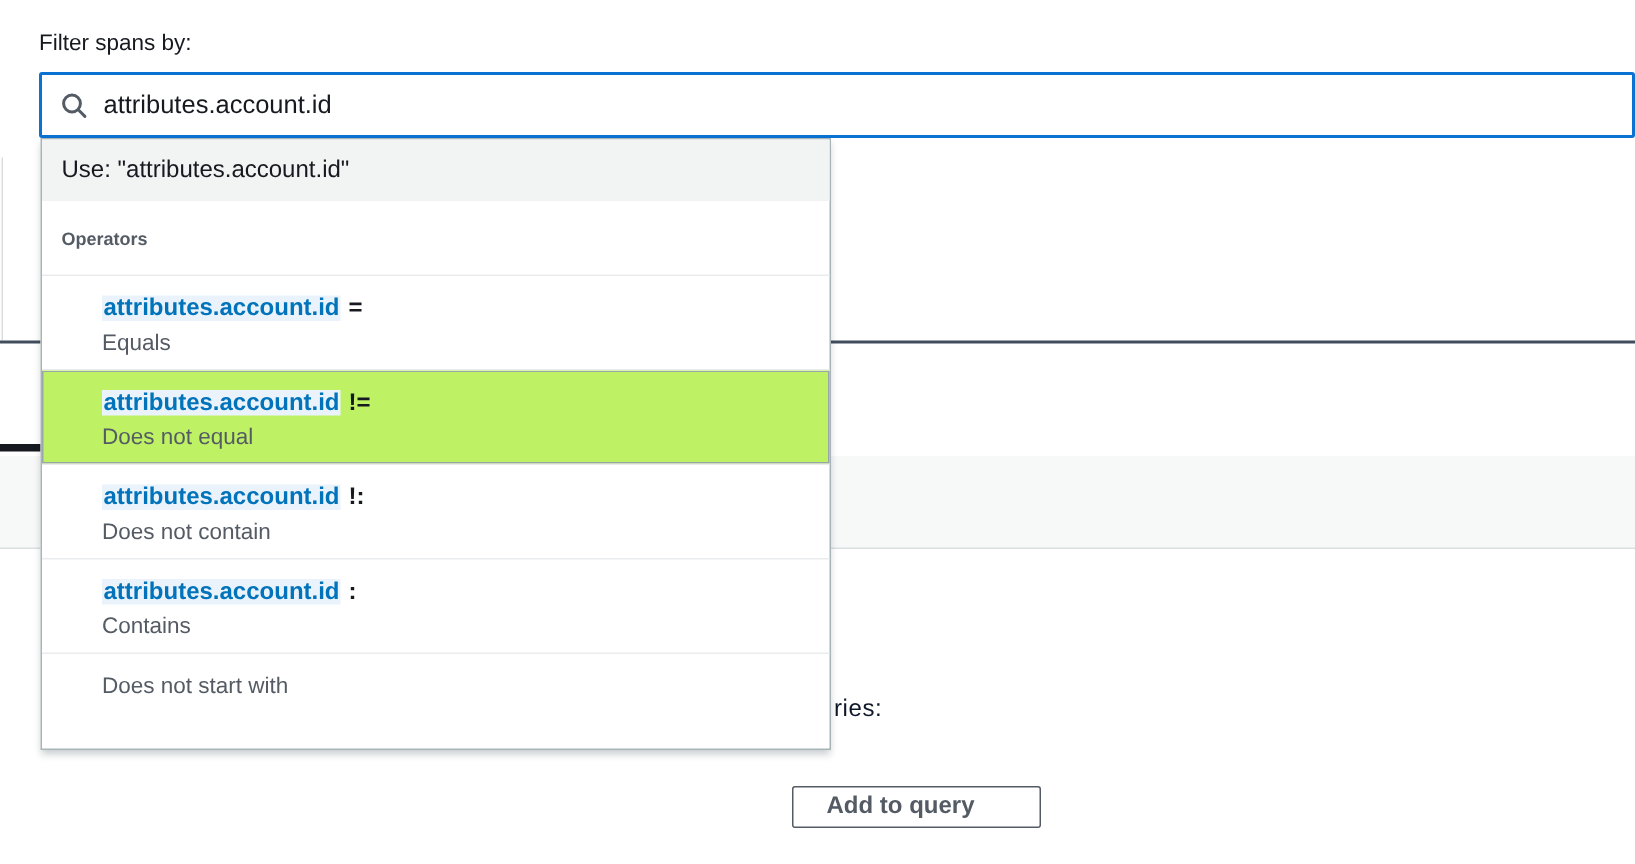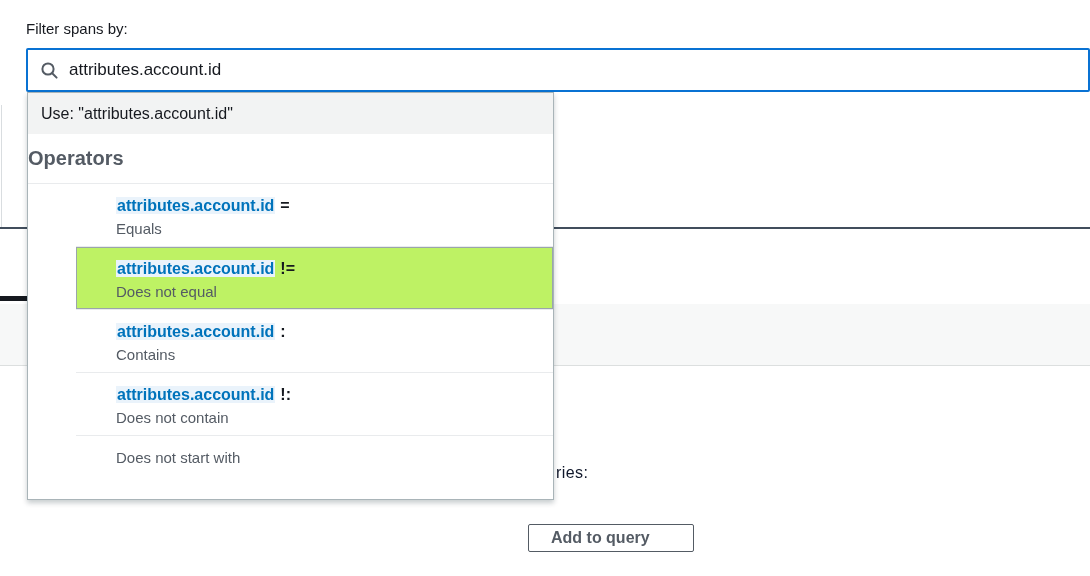--- a/index.html
+++ b/index.html
@@ -47,27 +47,27 @@
     background:#fff; border:1px solid #a9b4b8;
     box-shadow:0 3px 5px rgba(0,28,36,.22);
     z-index:5;
   }
   .use-row {
     height:41px; background:#f2f3f3;
     display:flex; align-items:center; padding-left:13px;
     font-size:16px; color:#16191f; cursor:pointer;
   }
   .group-row {
-    height:50px; display:flex; align-items:center; 
-    font-size:20px; font-weight:bold; color:#545b64;
+    height:50px; display:flex; align-items:center; padding-left:13px;
+    font-size:12px; font-weight:bold; color:#545b64;
     border-bottom:1px solid #e9ebed;
   }
   .opt {
     height:63px; padding:10px 12px 0 40px;
-    border-bottom:1px solid #e9ebed; cursor:pointer;margin-left:48px;
+    border-bottom:1px solid #e9ebed; cursor:pointer;
   }
   .opt:last-child { border-bottom:none; }
   .opt.highlighted { background:#bef264; box-shadow:inset 0 0 0 1px #9aa5ab; }
   .opt-title { font-size:16px; line-height:23px; white-space:nowrap; }
   .opt-title .attr { font-weight:bold; color:#0073bb; background:#eaf3fb; padding:0 1px; }
   .opt-title .sym { font-weight:bold; color:#16191f; margin-left:5px; }
   .opt-desc { font-size:15px; line-height:22px; color:#545b64; margin-top:1px; }
 </style>
 </head>
 <body>
@@ -100,27 +100,27 @@
     <div class="opt-desc">Equals</div>
   </div>
       <div class="opt highlighted">
     <div class="opt-title">
       <span class="attr">attributes.account.id</span><span class="sym">!=</span>
     </div>
     <div class="opt-desc">Does not equal</div>
   </div>
       <div class="opt">
     <div class="opt-title">
+      <span class="attr">attributes.account.id</span><span class="sym">!:</span>
+    </div>
+    <div class="opt-desc">Does not contain</div>
+  </div>
+      <div class="opt">
+    <div class="opt-title">
       <span class="attr">attributes.account.id</span><span class="sym">:</span>
     </div>
     <div class="opt-desc">Contains</div>
-  </div>
-      <div class="opt">
-    <div class="opt-title">
-      <span class="attr">attributes.account.id</span><span class="sym">!:</span>
-    </div>
-    <div class="opt-desc">Does not contain</div>
   </div>
       <div class="opt">
     <div class="opt-desc">Does not start with</div>
   </div>
     </div>
 </div>
 
 </body></html>

